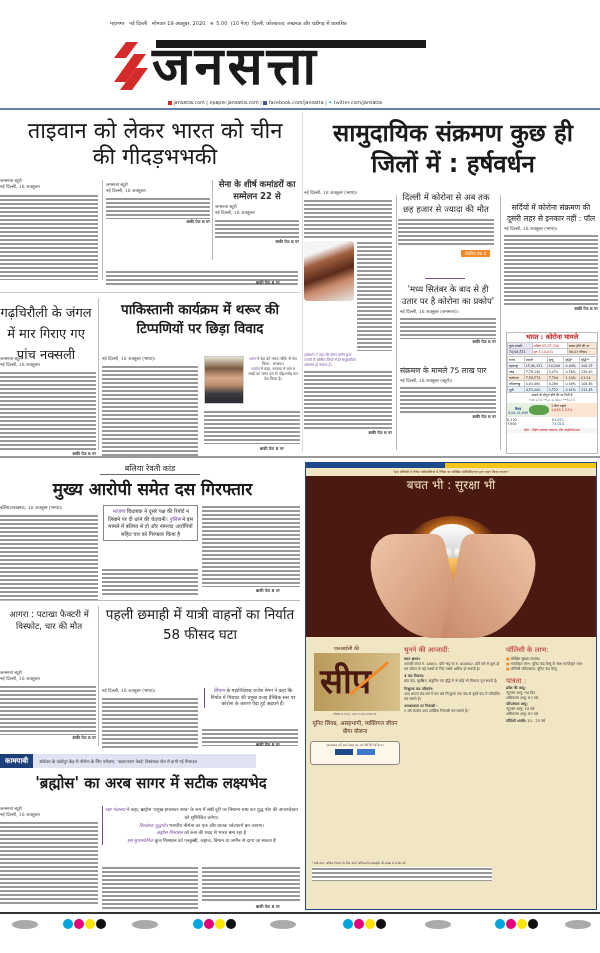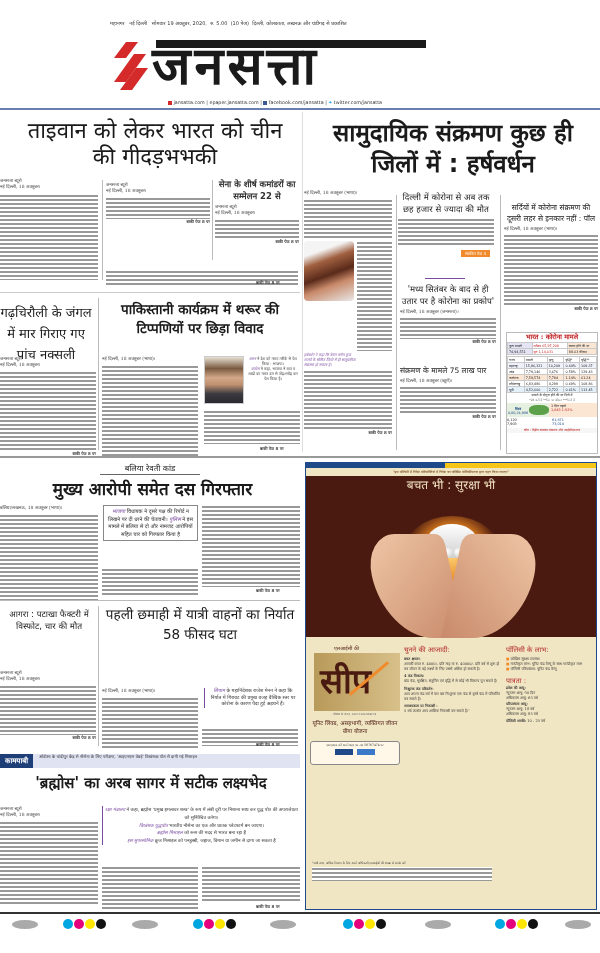--- a/index.html
+++ b/index.html
@@ -257,21 +257,21 @@
   <div class="dateline">नई दिल्ली, 18 अक्तूबर (भाषा)।</div>
   <div class="lines" style="height:52px;margin-top:3px"></div>
 </div>
 <div class="abs" style="left:204px;top:688px;width:94px;font-size:4.8px;line-height:6.5px;text-align:center;color:#333;border-left:1.5px solid #7a4aa0;padding-left:3px">
   <span class="purple">सियाम</span>
   <span>के महानिदेशक राजेश मेनन ने कहा कि निर्यात में गिरावट की प्रमुख वजह वैश्विक स्तर पर कोरोना के कारण पैदा हुई अड़चनें हैं।</span>
 </div>
 <div class="abs lines" style="left:202px;top:728px;width:96px;height:18px"></div>
 <div class="abs more" style="left:256px;top:742px">बाकी पेज 8 पर</div>
 
-<div class="abs" style="left:0;top:754px;width:300px;height:14px;background:#dfe3f2;display:flex;align-items:flex-start">
+<div class="abs" style="left:0;top:754px;width:256px;height:14px;background:#dfe3f2;display:flex;align-items:center">
   <div style="background:#1e3e78;color:#fff;font-family:'DejaVu Sans',sans-serif;font-weight:bold;font-size:7px;padding:2px 5px;height:14px;line-height:10px">कामयाबी</div>
   <div style="font-size:4.2px;color:#333;padding-left:6px;white-space:nowrap;overflow:hidden">ओडीशा के चांदीपुर केंद्र से नौसेना के लिए परीक्षण, 'आइएनएस चेन्नई' विध्वंसक पोत से दागी गई मिसाइल</div>
 </div>
 
 <div class="abs hl" style="left:2px;top:772px;width:298px;font-size:15px;line-height:22px;font-weight:bold;white-space:nowrap">'ब्रह्मोस' का अरब सागर में सटीक लक्ष्यभेद</div>
 <div class="abs" style="left:0;top:806px;width:98px">
   <div class="byline">जनसत्ता ब्यूरो</div>
   <div class="dateline">नई दिल्ली, 18 अक्तूबर।</div>
   <div class="lines" style="height:84px;margin-top:3px"></div>
 </div>

